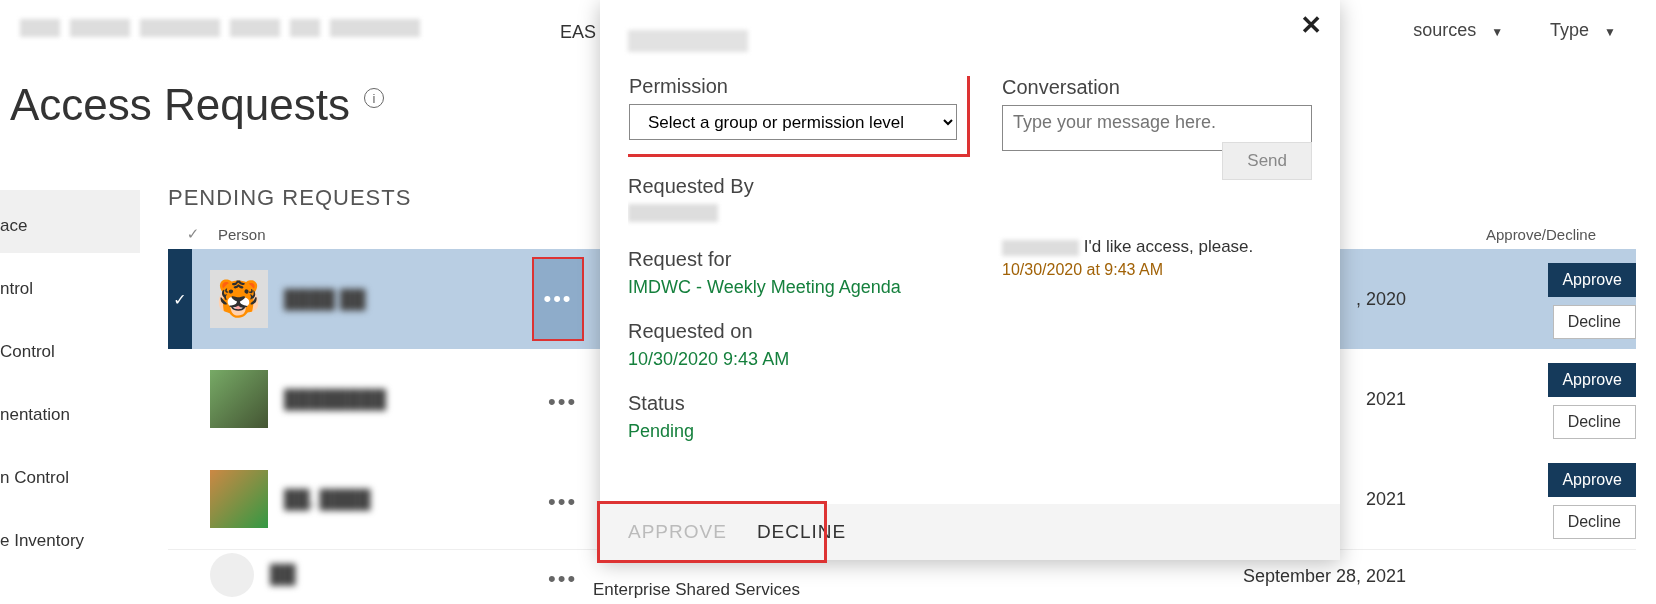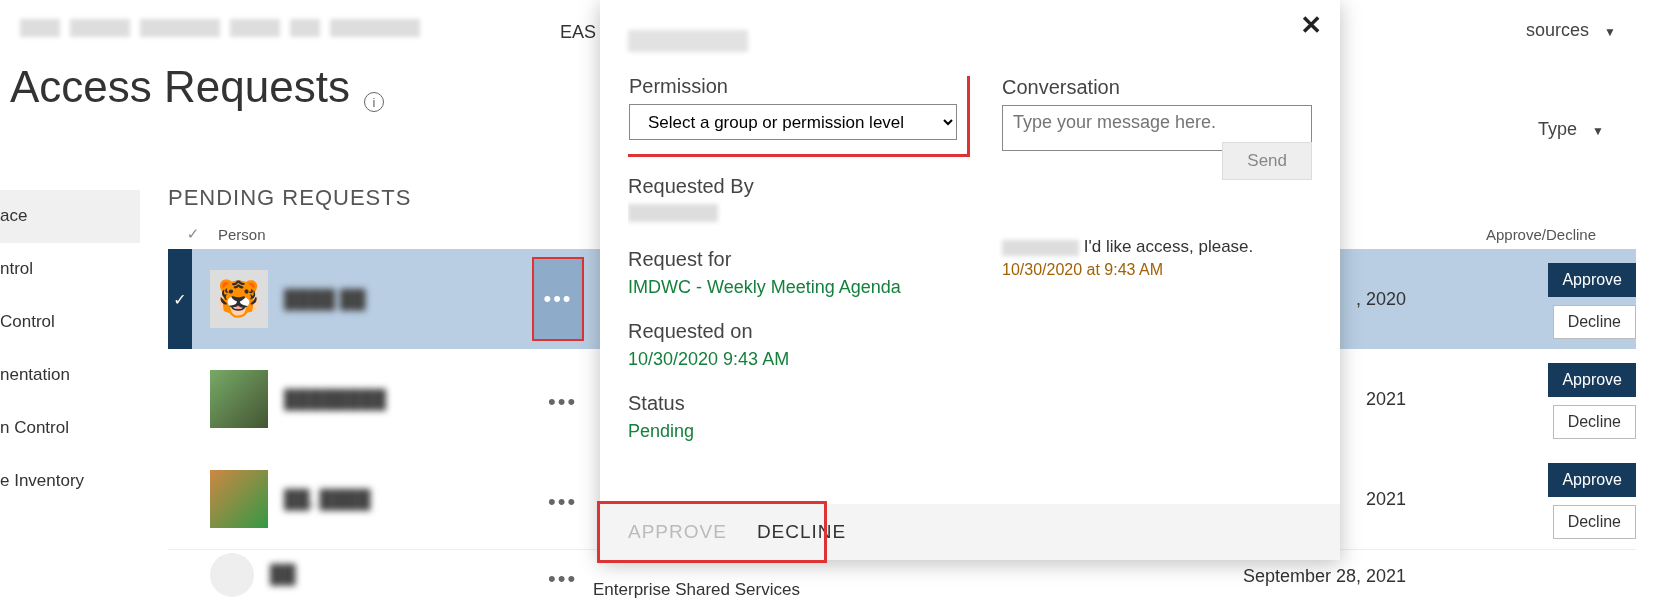--- a/index.html
+++ b/index.html
@@ -2,32 +2,32 @@
 <html><head>
 <meta charset="utf-8">
 <style>
   * { box-sizing: border-box; margin: 0; padding: 0; font-family: "Segoe UI", Arial, sans-serif; }
   body { width: 1656px; height: 604px; overflow: hidden; background: #fff; position: relative; color: #333; }
 
   
   .topnav { position: absolute; top: 0; left: 0; right: 0; height: 55px; display: flex; align-items: center; }
   .topnav .nav-blur { display:flex; gap:10px; padding-left:20px; }
   .topnav .nav-blur span { display:inline-block; height:18px; background:#ddd; filter:blur(2px); }
-  .topnav .nav-right { position:absolute; right:40px; top:20px; display:flex; gap:78px; align-items:center; color:#444; font-size:18px;flex-direction:column;}
+  .topnav .nav-right { position:absolute; right:40px; top:20px; display:flex; gap:47px; align-items:center; color:#444; font-size:18px;}
   .topnav .nav-right .caret { margin-left:10px; font-size:12px; }
   .topnav .eas-label { position:absolute; left:560px; top:22px; font-size:18px; color:#333; }
 
   
-  .page-title-row { position:absolute; left:10px; top:62px; display:flex; align-items:flex-end; gap:14px;}
+  .page-title-row { position:absolute; left:10px; top:80px; display:flex; align-items:flex-start; gap:14px;}
   .page-title { font-size:44px; font-weight:300; color:#333; letter-spacing:0px; }
   .info-icon { width:20px; height:20px; border:1.5px solid #666; border-radius:50%; font-size:13px; display:flex; align-items:center; justify-content:center; color:#666; margin-top:8px;}
 
   
   .leftnav { position:absolute; left:0; top:190px; width:140px; font-size:17px; color:#333; }
-  .leftnav .item { padding:16px 4px 16px 0; border-bottom:1px solid transparent; white-space:nowrap; overflow:hidden; }
+  .leftnav .item { padding:26px 4px 16px 0; border-bottom:1px solid transparent; white-space:nowrap; overflow:hidden; }
   .leftnav .item.active { background:#f0f0f0; }
 
   
   .main { position:absolute; left:168px; top:185px; right:20px; }
   .section-hdr { font-size:22px; color:#555; letter-spacing:1px; margin-bottom:8px; }
   .col-hdr-row { display:flex; align-items:center; height:30px; font-size:15px; color:#555; }
   .col-hdr-row .check-col { width:50px; text-align:center; color:#888; }
   .col-hdr-row .person-col { width:360px; }
   .col-hdr-row .approve-col { margin-left:auto; padding-right:40px; }
 

